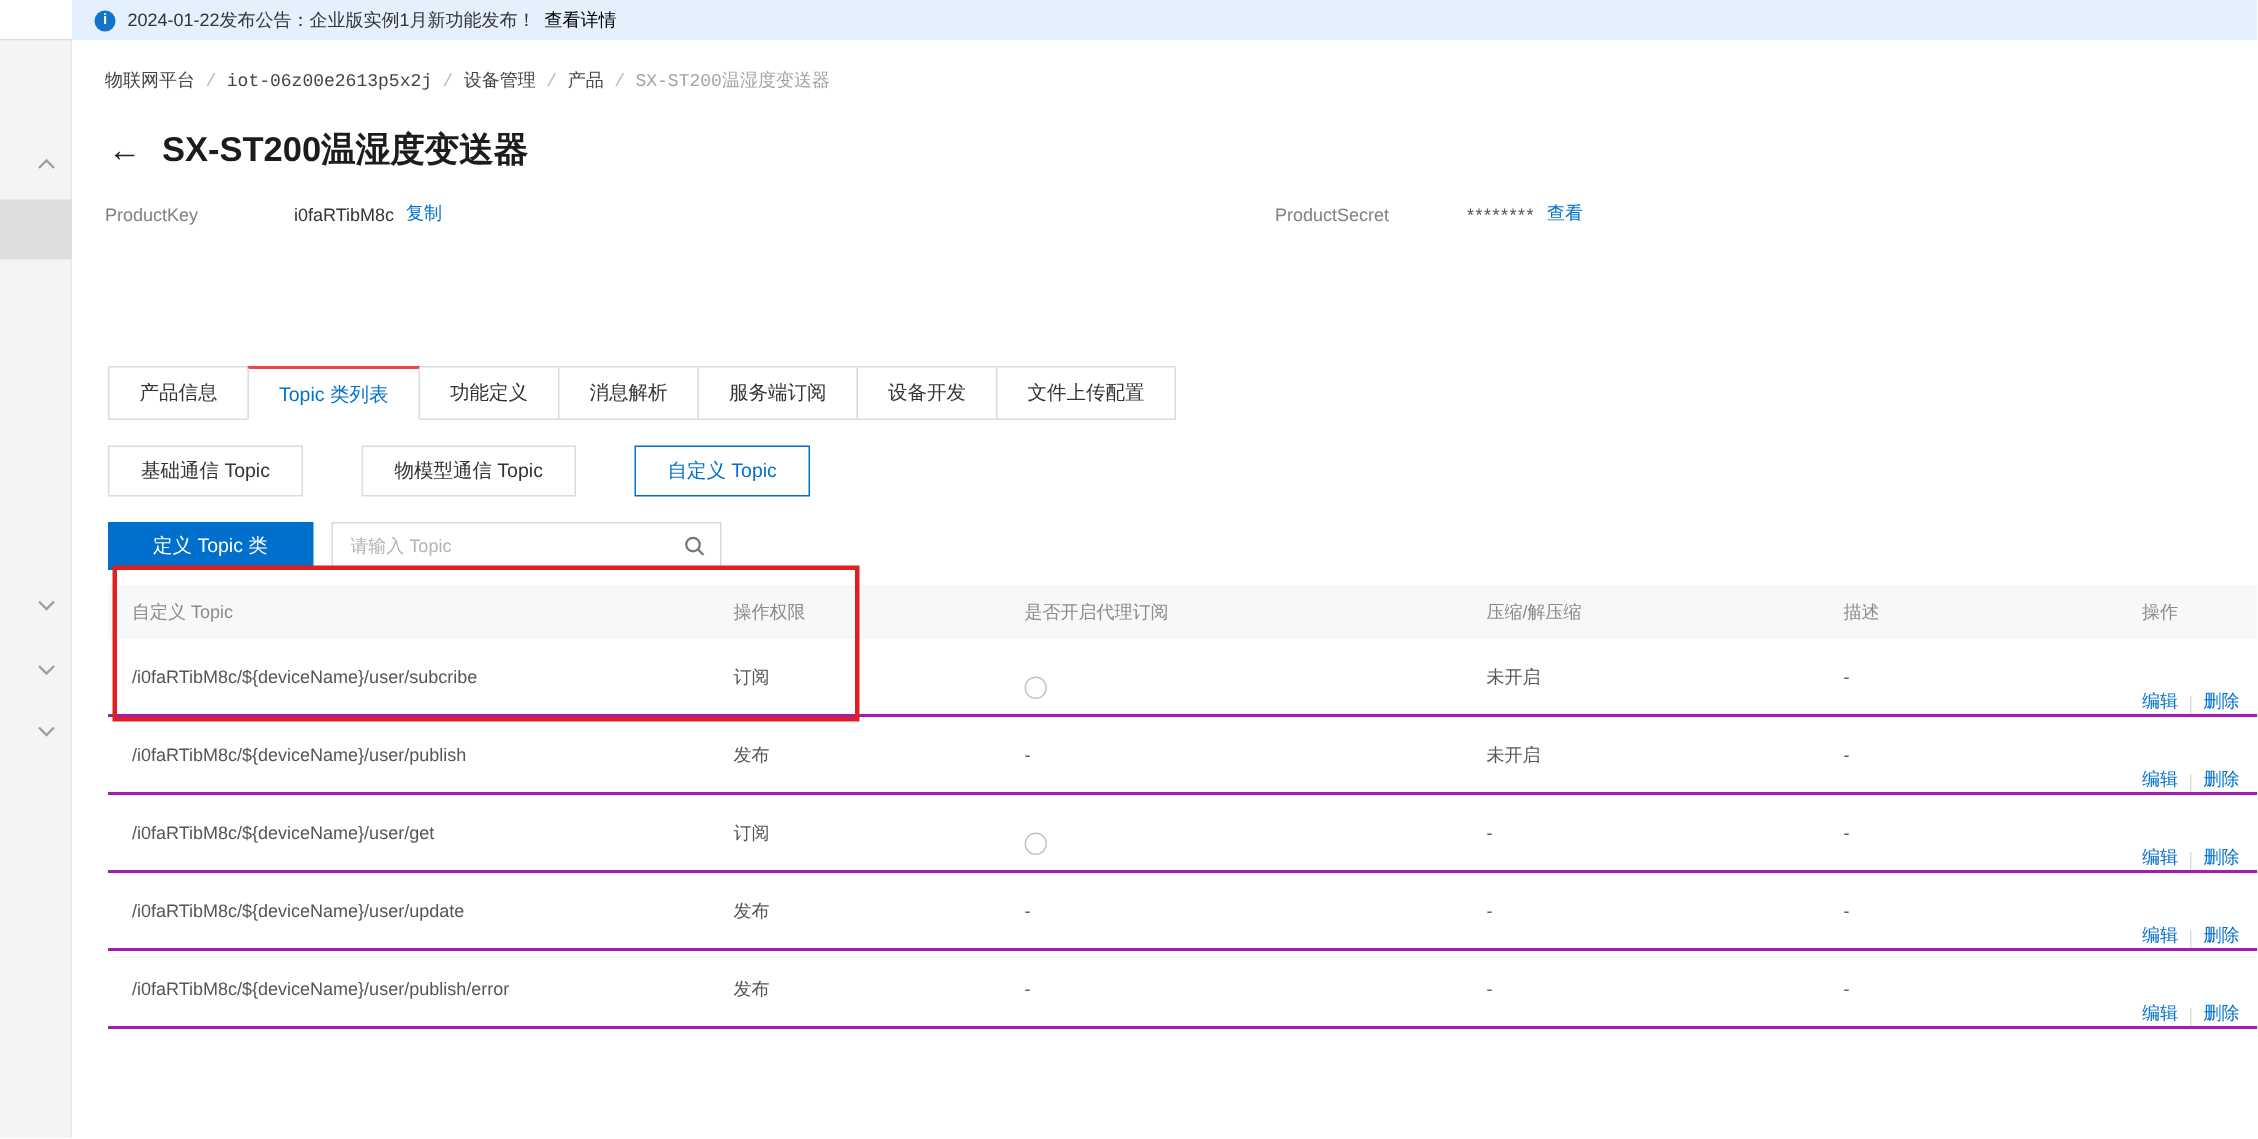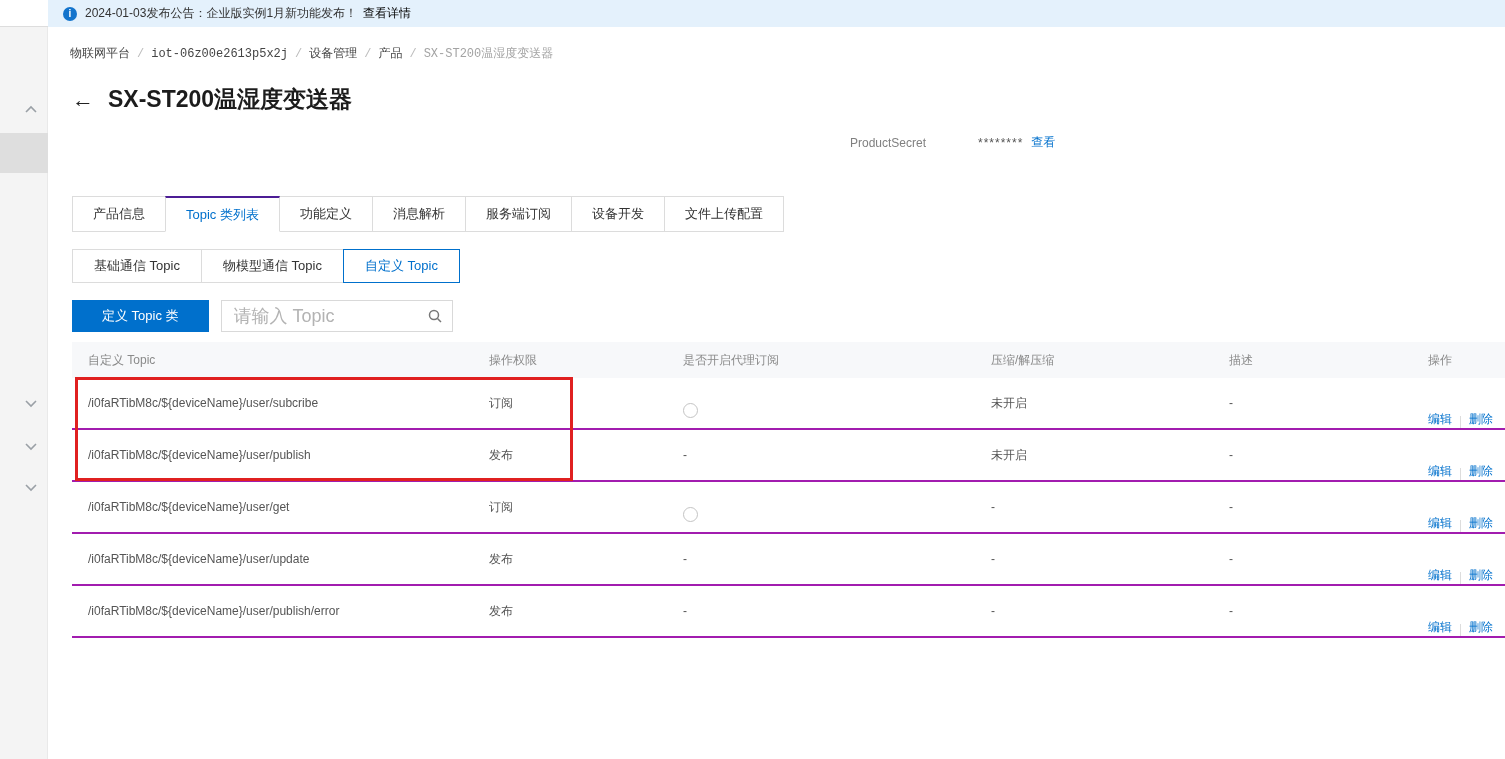--- a/index.html
+++ b/index.html
@@ -37,35 +37,35 @@
   .info-row { display:flex; height:27px; align-items:center; }
   .info-label { width:126px; color:#808080; }
   .info-value { color:#333; }
   .info-link { color:#0070cc; margin-left:8px; cursor:pointer; }
   .secret-row { position:absolute; left:780px; top:0; height:27px; display:flex; align-items:center; }
   .secret-row .info-label { width:128px; }
   .secret-row .info-value { color:#555; letter-spacing:1px; }
 
   
   .tabs { display:flex; margin:11px 0 0 24px; }
-  .tab { height:36px; padding:0 20px; display:flex; align-items:center; border:1px solid #dcdcdc; background:#fff; font-size:13px; color:#333; margin-left:-1px; cursor:pointer; position:relative; }
+  .tab { height:36px; padding:0 20px; display:flex; align-items:center; border:1px solid #dcdcdc; background:#fff; font-size:13px; color:#333; margin-left:-1px; cursor:pointer; position:relative;margin-top:48px; }
   .tab:first-child { margin-left:0; }
-  .tab.active { color:#0070cc; border-top:2px solid #4c1d95; border-bottom:1px solid #fff; z-index:2; }
-
-  
-  .subtabs { display:flex; margin:17px 0 0 24px; }
+  .tab.active { color:#0070cc; border-top:2px solid #ef4444; border-bottom:1px solid #fff; z-index:2; }
+
+  
+  .subtabs { display:flex; margin:17px 0 0 24px;gap:40px; }
   .subtab { height:34px; padding:0 21px; display:flex; align-items:center; border:1px solid #dcdcdc; background:#fff; font-size:13px; color:#333; margin-left:-1px; cursor:pointer; }
   .subtab:first-child { margin-left:0; }
   .subtab.active { color:#0070cc; border:1px solid #0070cc; z-index:2; }
 
   
   .toolbar { display:flex; align-items:center; margin:17px 0 0 24px; }
   .primary-btn { height:32px; padding:0 30px; background:#0070cc; color:#fff; font-size:13px; border:none; cursor:pointer; }
   .search-box { position:relative; margin-left:12px; }
-  .search-box input { width:232px; height:32px; border:1px solid #d9d9d9; padding:0 34px 0 12px; font-size:18px; color:#333; outline:none; font-family:inherit; }
+  .search-box input { width:260px; height:32px; border:1px solid #d9d9d9; padding:0 34px 0 12px; font-size:12px; color:#333; outline:none; font-family:inherit; }
   .search-box input::placeholder { color:#b3b3b3; }
   .search-icon { position:absolute; right:10px; top:8px; width:16px; height:16px; cursor:pointer; }
   .search-icon svg { width:16px; height:16px; stroke:#777; stroke-width:1.5; fill:none; }
 
   
   .table { margin:10px 0 0 24px; width:1433px; }
   .t-head, .t-row { display:grid; grid-template-columns:417px 194px 308px 238px 199px 77px; align-items:center; }
   .t-head { height:36px; background:#f7f8fa; font-size:12px; color:#8a8a8a; }
   .t-row { height:52px; background:#fff; border-bottom:2px solid #a21caf; font-size:12px; color:#555; }
   .cell1 { padding-left:16px; }
@@ -110,36 +110,41 @@
     </div>
   </div>
   <div class="collapse-handle">
     <svg viewBox="0 0 12 12">
         <polyline points="8,2 4,6 8,10"></polyline>
       </svg>
   </div>
 
   <div class="banner">
     <i class="info-icon">i</i>
-    <span>2024-01-03发布公告：企业版实例1月新功能发布！</span>
+    <span>2024-01-22发布公告：企业版实例1月新功能发布！</span>
     <a>查看详情</a>
   </div>
 
   <div class="main">
 
     <div class="crumbs">
       <span class="crumb">物联网平台</span><span class="sep">/</span><span class="crumb">iot-06z00e2613p5x2j</span><span class="sep">/</span><span class="crumb">设备管理</span><span class="sep">/</span><span class="crumb">产品</span><span class="sep">/</span><span class="crumb current">SX-ST200温湿度变送器</span>
     </div>
 
     <div class="title-row">
       <span class="back-arrow">←</span>
       <span class="page-title">SX-ST200温湿度变送器</span>
     </div>
 
     <div class="info-section">
+      <div class="info-row">
+        <span class="info-label">ProductKey</span>
+        <span class="info-value">i0faRTibM8c</span>
+        <span class="info-link">复制</span>
+      </div>
       <div class="secret-row">
         <span class="info-label">ProductSecret</span>
         <span class="info-value">********</span>
         <span class="info-link">查看</span>
       </div>
     </div>
 
     <div class="tabs">
       <div class="tab">产品信息</div>
       <div class="tab active">Topic 类列表</div>

